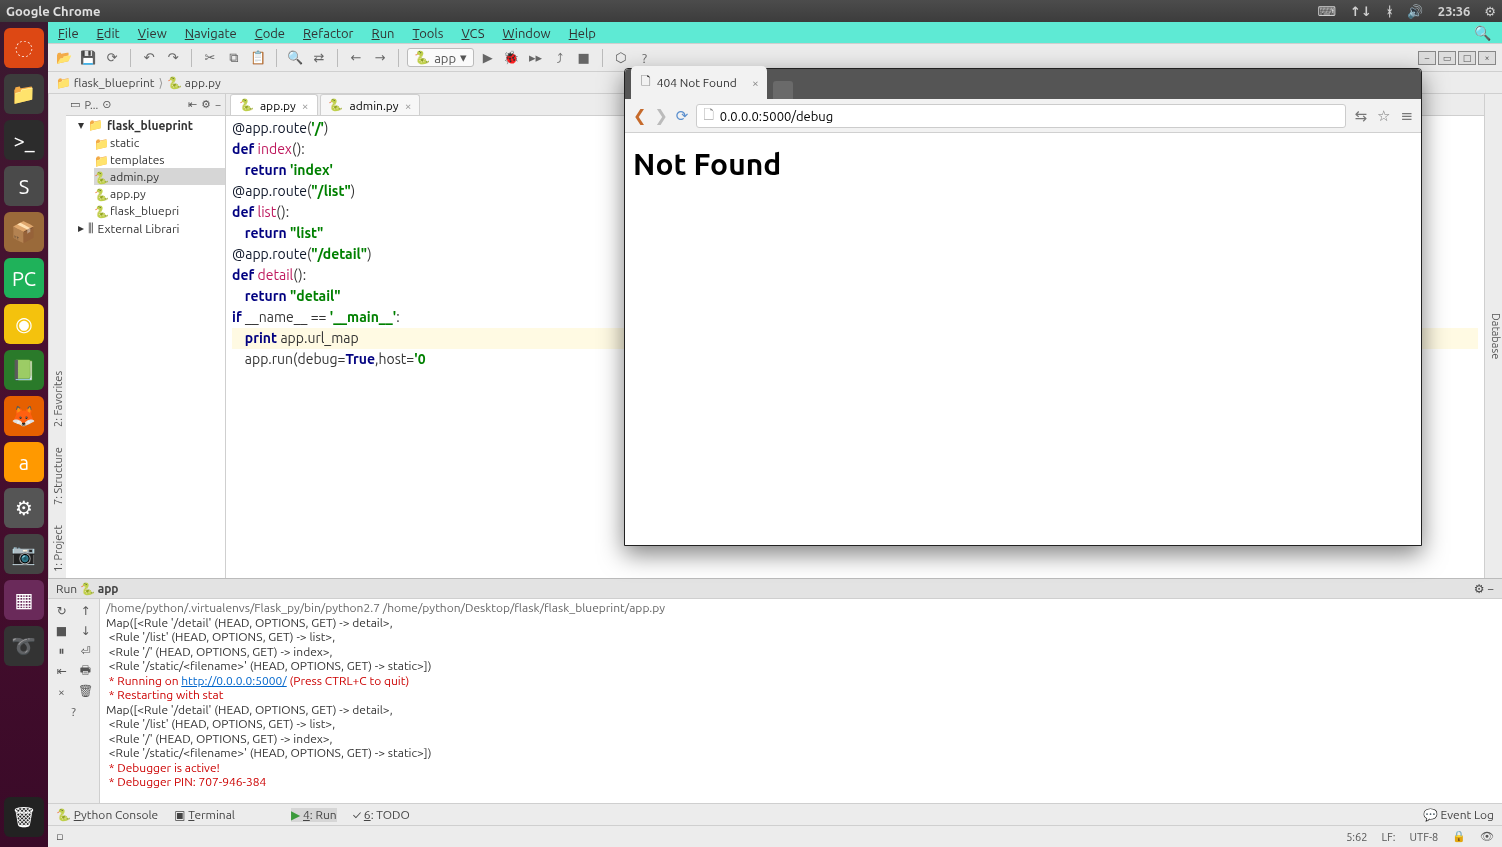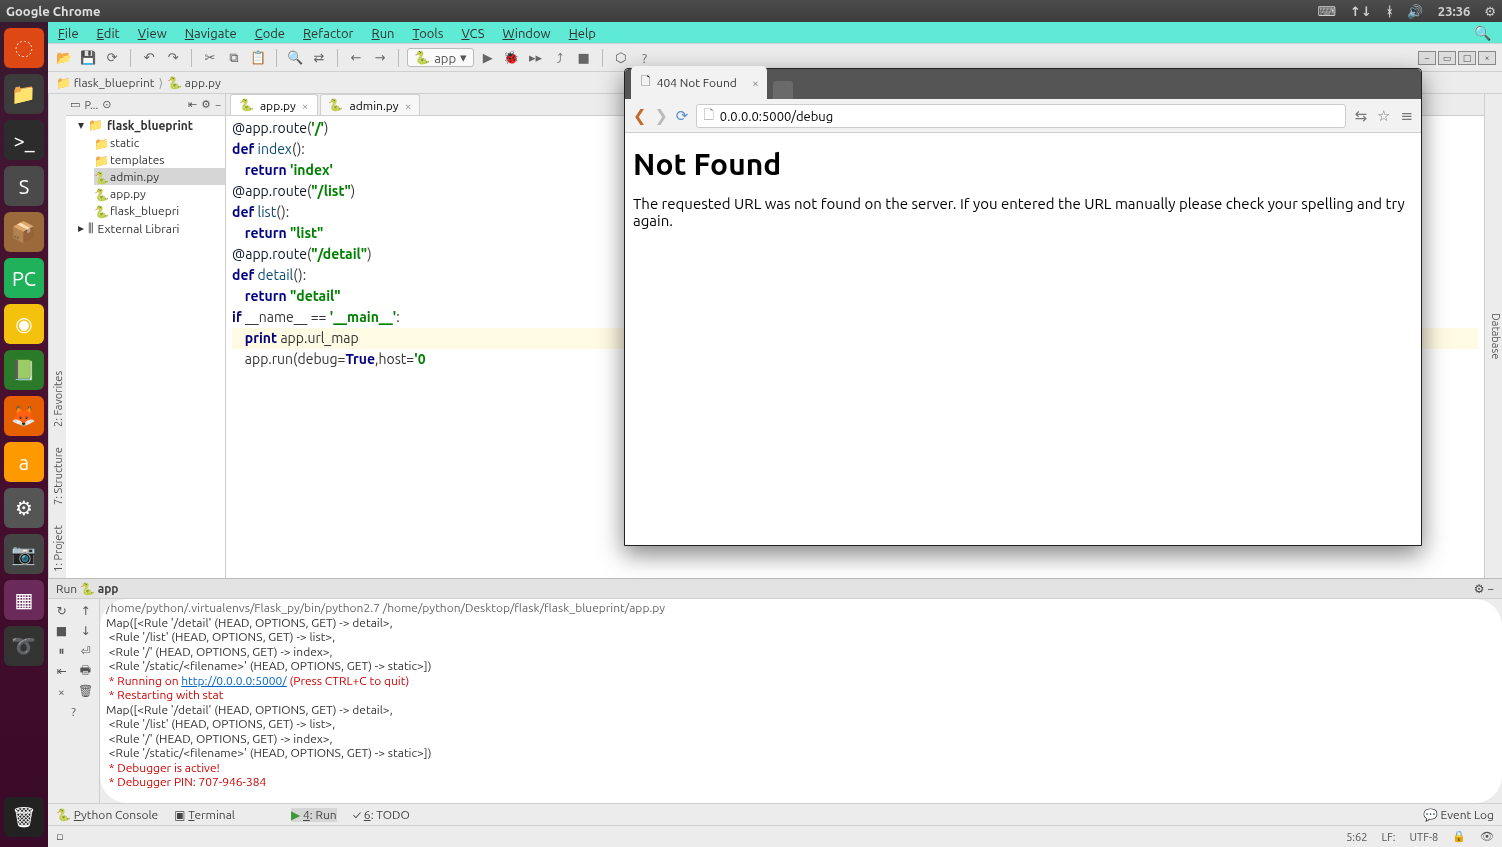--- a/index.html
+++ b/index.html
@@ -70,34 +70,34 @@
 
 .code { flex: 1; display: flex; font-family: "DejaVu Sans Mono", monospace; font-size: 14px;
   line-height: 21px; overflow: hidden; }
 .gutter { width: 40px; text-align: right; color: #999; background: #fff; padding: 2px 8px 2px 0;
   border-right: 1px solid #eee; user-select: none; }
 .gutter div.hl { color: #777; font-weight: bold; }
 .code-body { flex: 1; padding: 2px 6px; white-space: pre; color: #333; }
 .code-body .kw { color: #000080; font-weight: bold; }
 .code-body .dec { color: #0f172a; }
 .code-body .str { color: #008000; font-weight: bold; }
-.code-body .fn { color: #0c4a6e; }
+.code-body .fn { color: #be185d; }
 .code-body .hl-line { background: #fffae3; display: inline-block; width: 100%; }
 
 .run-panel { height: 225px; border-top: 1px solid #bbb; background: #ececec; display: flex; flex-direction: column; }
 .run-panel .hdr { height: 20px; display: flex; align-items: center; padding: 0 8px;
   font-size: 12px; color: #444; background: #e3e3e3; border-bottom: 1px solid #cfcfcf; }
 .run-panel .hdr .spacer { flex: 1; }
 .run-panel .main { flex: 1; display: flex; min-height: 0; }
 .run-panel .side { width: 52px; background: #ececec; border-right: 1px solid #cfcfcf;
   display: flex; flex-direction: column; align-items: center; padding: 4px 0; gap: 4px; }
 .run-panel .side .row { display: flex; gap: 8px; }
 .run-panel .side .b { width: 16px; height: 16px; font-size: 12px; color: #555; display: flex; align-items: center; justify-content: center; }
 .run-panel .console { flex: 1; background: #fff; font-family: "DejaVu Sans Mono", monospace;
-  font-size: 12px; line-height: 14.5px; padding: 2px 6px; color: #333; overflow: auto; white-space: pre; border-radius: 27px; }
+  font-size: 12px; line-height: 14.5px; padding: 2px 6px; color: #333; overflow: auto; white-space: pre; }
 .run-panel .console .path { color: #666; }
 .run-panel .console .link { color: #0066cc; text-decoration: underline; }
 .run-panel .console .warn { color: #cc0000; }
 
 .bottom-bar { height: 22px; background: #ececec; border-top: 1px solid #cfcfcf;
   display: flex; align-items: center; font-size: 12px; color: #444; padding: 0 8px; gap: 16px; }
 .bottom-bar .spacer { flex: 1; }
 .status-bar { height: 22px; background: #ececec; border-top: 1px solid #cfcfcf;
   display: flex; align-items: center; font-size: 11px; color: #555; padding: 0 8px; gap: 14px; }
 .status-bar .spacer { flex: 1; }
@@ -378,15 +378,14 @@
       <span>0.0.0.0:5000/debug</span>
     </div>
     <div class="right">
       <span>⇆</span>
       <span>☆</span>
       <span>≡</span>
     </div>
   </div>
   <div class="page">
     <h1>Not Found</h1>
-    <p>The requested URL was not found on the server. If you entered the URL manually please check your spelling and try again.</p>
   </div>
 </div>
 
 </body></html>

